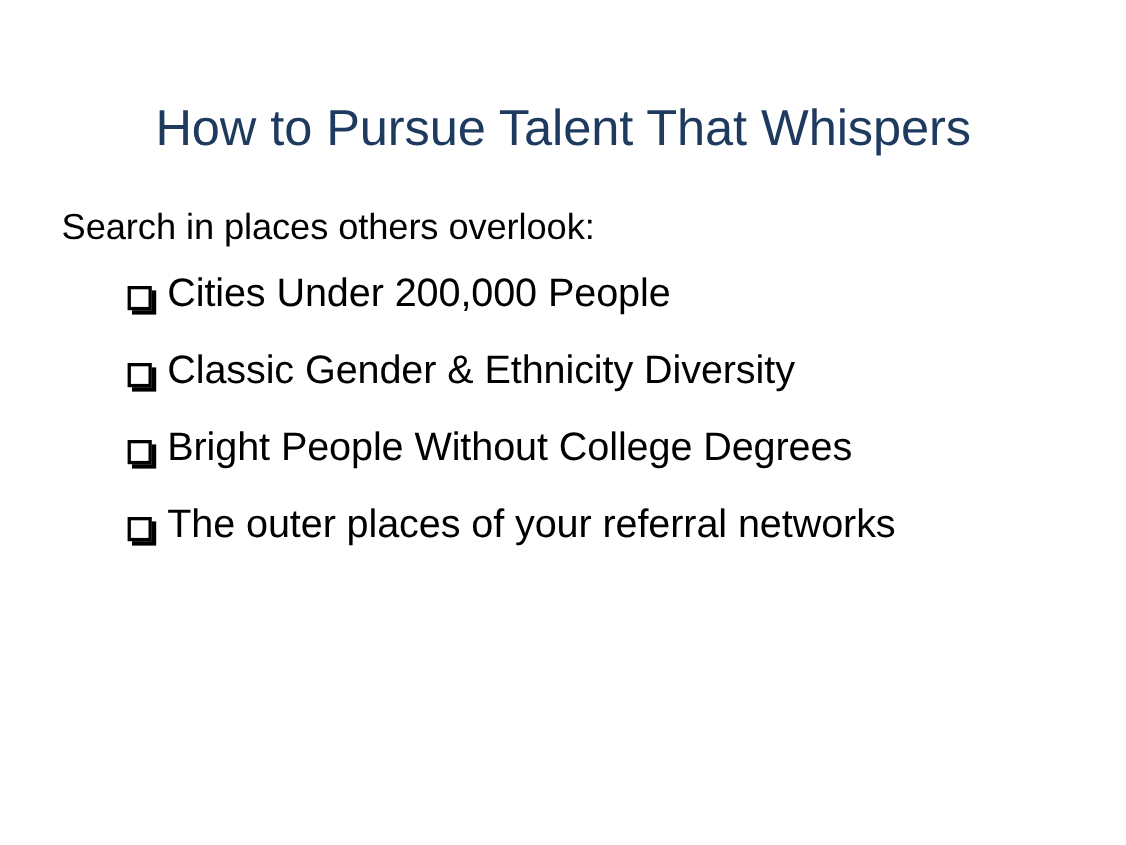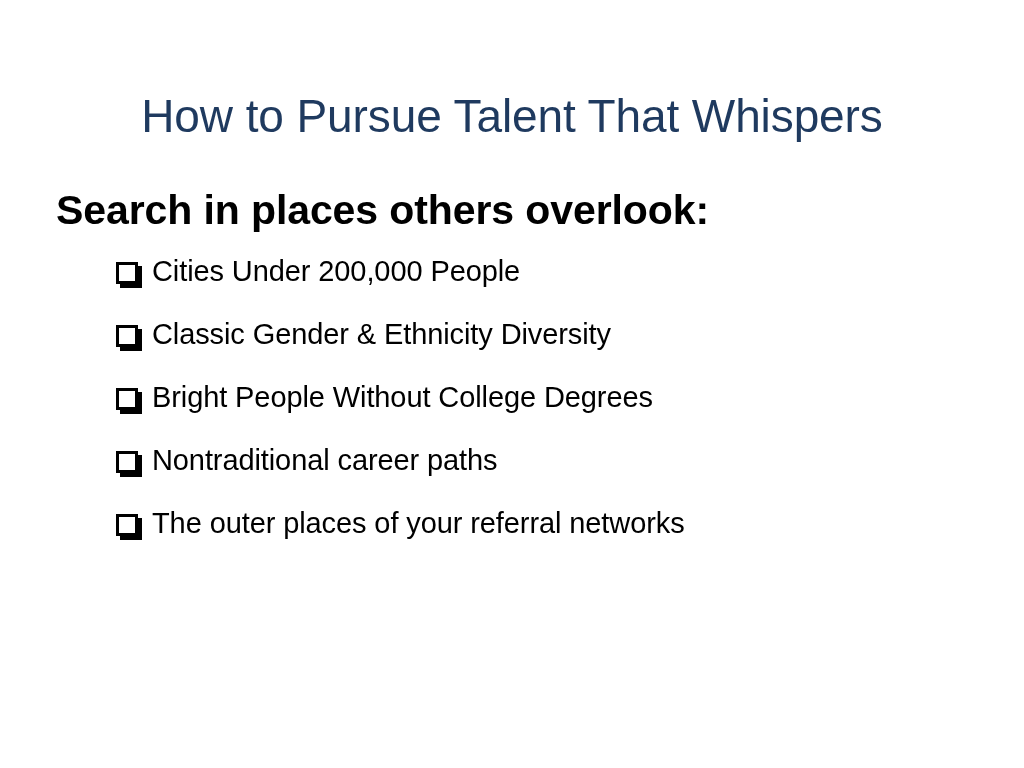--- a/index.html
+++ b/index.html
@@ -40,22 +40,22 @@
 
   
   .body-block {
     position: absolute;
     left: 56px;
     top: 186px;
     width: 920px;
   }
 
   .lead-line {
-    font-size: 41px;
-    font-weight: 700;
+    font-size: 33px;
+    font-weight: 400;
     color: #000000;
     line-height: 1.2;
     margin: 0 0 22px 0;
     letter-spacing: -0.1px;
   }
 
   .bullet-list {
     list-style: none;
     margin: 0;
     padding: 0;
@@ -80,21 +80,21 @@
     height: 22px;
     margin-right: 14px;
     margin-bottom: 2px;
     background: #ffffff;
     border: 3px solid #000000;
     box-sizing: border-box;
     box-shadow: 4px 4px 0 0 #000000;
   }
 
   .bullet-text {
-    font-size: 29px;
+    font-size: 36px;
     font-weight: 400;
     color: #000000;
     line-height: 1;
     letter-spacing: -0.1px;
     white-space: nowrap;
   }
 </style>
 </head>
 <body>
 
@@ -116,24 +116,20 @@
       <li class="bullet-item">
         <span class="checkbox-glyph"></span>
         <span class="bullet-text">Classic Gender &amp; Ethnicity Diversity</span>
       </li>
 
       <li class="bullet-item">
         <span class="checkbox-glyph"></span>
         <span class="bullet-text">Bright People Without College Degrees</span>
       </li>
 
-      <li class="bullet-item">
-        <span class="checkbox-glyph"></span>
-        <span class="bullet-text">Nontraditional career paths</span>
-      </li>
 
       <li class="bullet-item">
         <span class="checkbox-glyph"></span>
         <span class="bullet-text">The outer places of your referral networks</span>
       </li>
 
     </ul>
   </div>
 </div>
 

